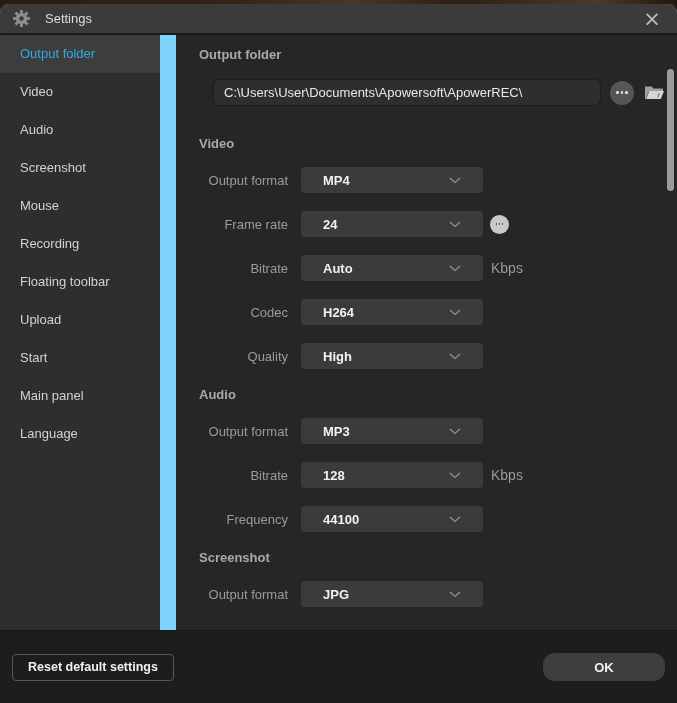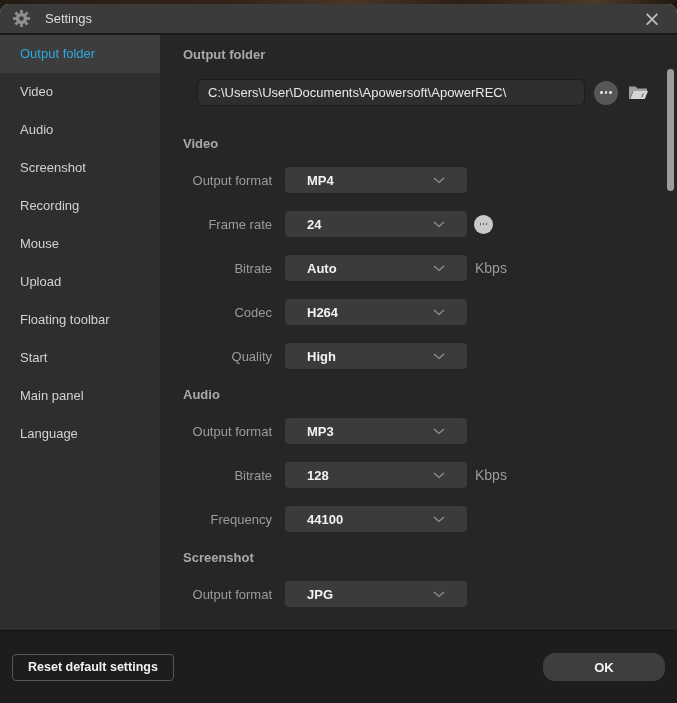--- a/index.html
+++ b/index.html
@@ -20,21 +20,21 @@
     display:flex;align-items:center;padding:0 13px;
   }
   .gear{width:17px;height:17px;margin-right:15px;flex:0 0 auto;}
   .title-text{font-size:13px;color:#dcdcdc;}
   .close-btn{
     margin-left:auto;width:24px;height:24px;border:none;background:transparent;
     color:#bdbdbd;font-size:21px;line-height:22px;text-align:center;padding:0;cursor:pointer;
     font-family:"DejaVu Sans",sans-serif;
   }
   
-  .bodywrap{flex:1;display:flex;min-height:0;position:relative;}
+  .bodywrap{flex:1;display:flex;min-height:0;position:relative;gap:16px;}
   .sidebar{width:160px;flex:0 0 160px;background:#2e2e2e;}
   .side-item{
     height:38px;line-height:38px;padding-left:20px;
     font-size:13px;color:#d2d2d2;cursor:pointer;white-space:nowrap;
   }
   .side-item.selected{background:#3d3d3d;color:#2eaadf;}
   .main{flex:1;background:#262626;padding:12px 0 0 23px;position:relative;}
   .section-header{font-size:13px;font-weight:bold;color:#a9a9a9;}
   
   .path-row{display:flex;align-items:center;margin:17px 0 0 14px;}
@@ -114,24 +114,24 @@
     <button class="close-btn">×</button>
   </div>
 
   <div class="bodywrap">
 
     <div class="sidebar">
       <div class="side-item selected">Output folder</div>
       <div class="side-item">Video</div>
       <div class="side-item">Audio</div>
       <div class="side-item">Screenshot</div>
+      <div class="side-item">Mouse</div>
       <div class="side-item">Recording</div>
-      <div class="side-item">Mouse</div>
+      <div class="side-item">Floating toolbar</div>
       <div class="side-item">Upload</div>
-      <div class="side-item">Floating toolbar</div>
       <div class="side-item">Start</div>
       <div class="side-item">Main panel</div>
       <div class="side-item">Language</div>
     </div>
 
     <div class="main">
 
       <div class="section-header">Output folder</div>
 
       <div class="path-row">

